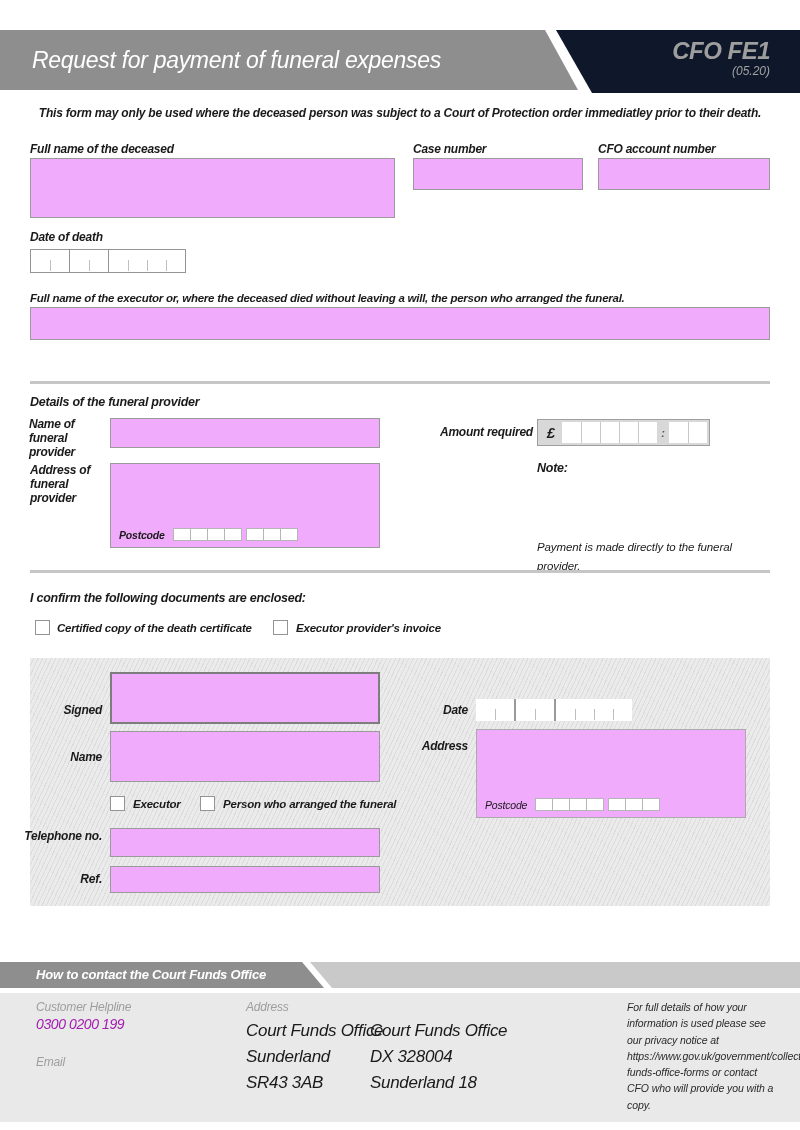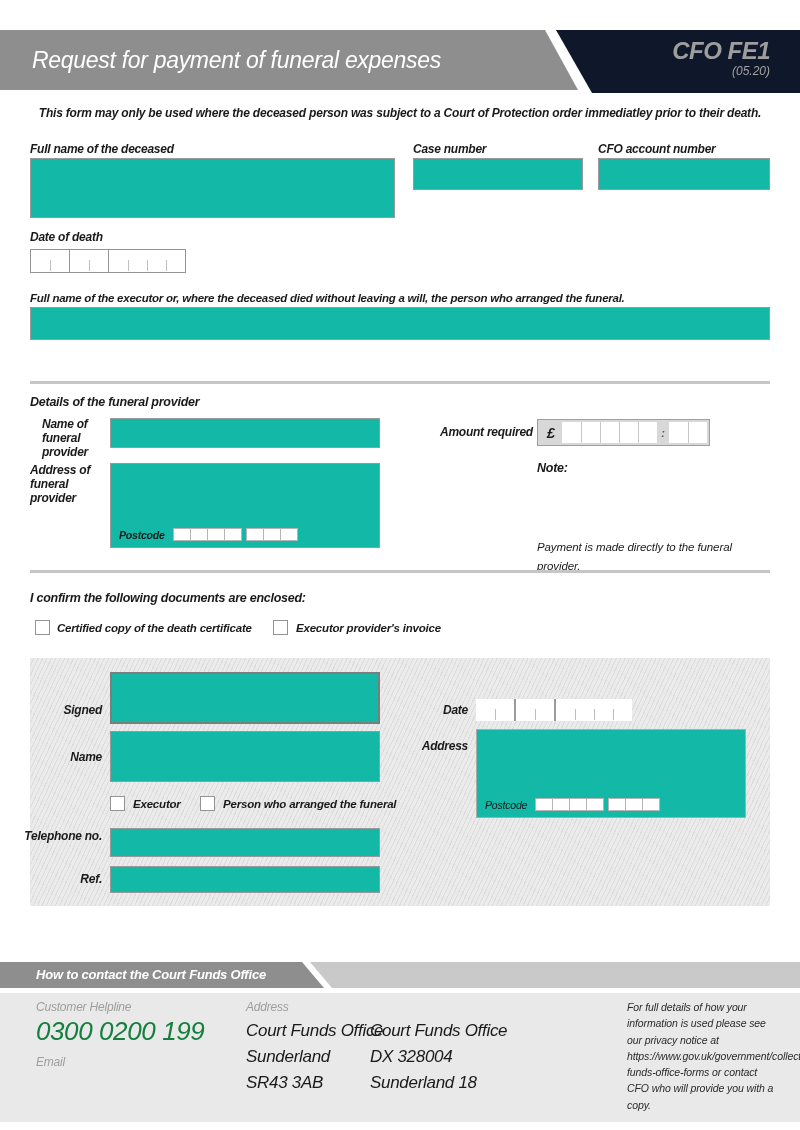--- a/index.html
+++ b/index.html
@@ -14,21 +14,21 @@
                 font-size:23px;font-weight:400;letter-spacing:-0.3px;}
   .code-box{left:556px;top:30px;width:244px;height:63px;background:#0f172a;
             clip-path:polygon(0 0,100% 0,100% 100%,36px 100%);
             text-align:right;box-sizing:border-box;padding:8px 30px 0 0;}
   .code-main{font-size:24px;font-weight:700;color:#9e9e9e;letter-spacing:-0.5px;line-height:26px;}
   .code-ver{font-size:12px;color:#a2a2a2;line-height:15px;}
   .instruction{left:0;top:106px;width:800px;text-align:center;font-size:12px;font-weight:700;letter-spacing:-0.2px;}
 
   
   .lbl{font-size:12px;font-weight:700;letter-spacing:-0.25px;line-height:14px;}
-  .box{background:#14b8a6;border:1px solid #9a9a9a;box-sizing:border-box;}
+  .box{background:#f0abfc;border:1px solid #9a9a9a;box-sizing:border-box;}
   .divider{height:3px;background:#c6c6c6;}
 
   
   .date-strip{display:flex;background:#fff;}
   .date-strip.bordered{border:1px solid #949494;}
   .dgroup{display:flex;}
   .date-strip.bordered .dgroup + .dgroup{border-left:1px solid #949494;}
   .date-strip.plain .dgroup + .dgroup{border-left:2px solid #9a9a9a;}
   .dcell{width:19px;height:22px;position:relative;background:#fff;}
   .dcell + .dcell::before{content:"";position:absolute;left:0;bottom:1px;width:1px;height:11px;background:#bfbfbf;}
@@ -64,21 +64,21 @@
   .signed-box{border:2px solid #7d7d7d;}
 
   
   .f-bar-light{left:310px;top:962px;width:490px;height:26px;background:#c9c9c9;
                clip-path:polygon(0 0,100% 0,100% 100%,22px 100%);}
   .f-bar-dark{left:0;top:962px;width:340px;height:26px;background:#8e8e8e;
               clip-path:polygon(0 0,302px 0,324px 100%,0 100%);}
   .f-bar-title{left:36px;top:962px;height:26px;line-height:26px;color:#fff;font-size:13px;font-weight:700;letter-spacing:-0.2px;}
   .f-block{left:0;top:993px;width:800px;height:129px;background:#e9e9e9;}
   .f-small{font-size:12px;color:#9e9e9e;letter-spacing:-0.2px;}
-  .f-big{font-size:26px;color:#15803d;letter-spacing:-0.4px;}
+  .f-big{font-size:14px;color:#a21caf;letter-spacing:-0.4px;}
   .f-addr{font-size:17px;line-height:26px;letter-spacing:-0.3px;}
   .f-privacy{font-size:10.5px;line-height:16.3px;letter-spacing:-0.1px;color:#2a2a2a;}
 </style>
 </head>
 <body>
 
 <div class="page">
 
   <div class="abs banner"></div>
   <div class="abs banner-title">Request for payment of funeral expenses</div>
@@ -115,21 +115,21 @@
       </div>
   </div>
 
   <div class="abs lbl" style="left:30px;top:291px;width:740px;font-size:11.5px;">Full name of the executor or, where the deceased died without leaving a will, the person who arranged the funeral.</div>
   <div class="abs box" style="left:30px;top:307px;width:740px;height:33px;"></div>
 
   <div class="abs divider" style="left:30px;top:381px;width:740px;"></div>
 
   <div class="abs lbl" style="left:30px;top:395px;font-size:12.5px;">Details of the funeral provider</div>
 
-  <div class="abs lbl" style="left:42px;top:417px;width:78px;">Name of funeral provider</div>
+  <div class="abs lbl" style="left:29px;top:417px;width:78px;">Name of funeral provider</div>
   <div class="abs box" style="left:110px;top:418px;width:270px;height:30px;"></div>
 
   <div class="abs lbl" style="left:440px;top:425px;">Amount required</div>
   <div class="abs amount" style="left:537px;top:419px;">
     <span class="apound">£</span>
     <div class="agroup">
       <span class="acell"></span>
         <span class="acell"></span>
         <span class="acell"></span>
         <span class="acell"></span>

